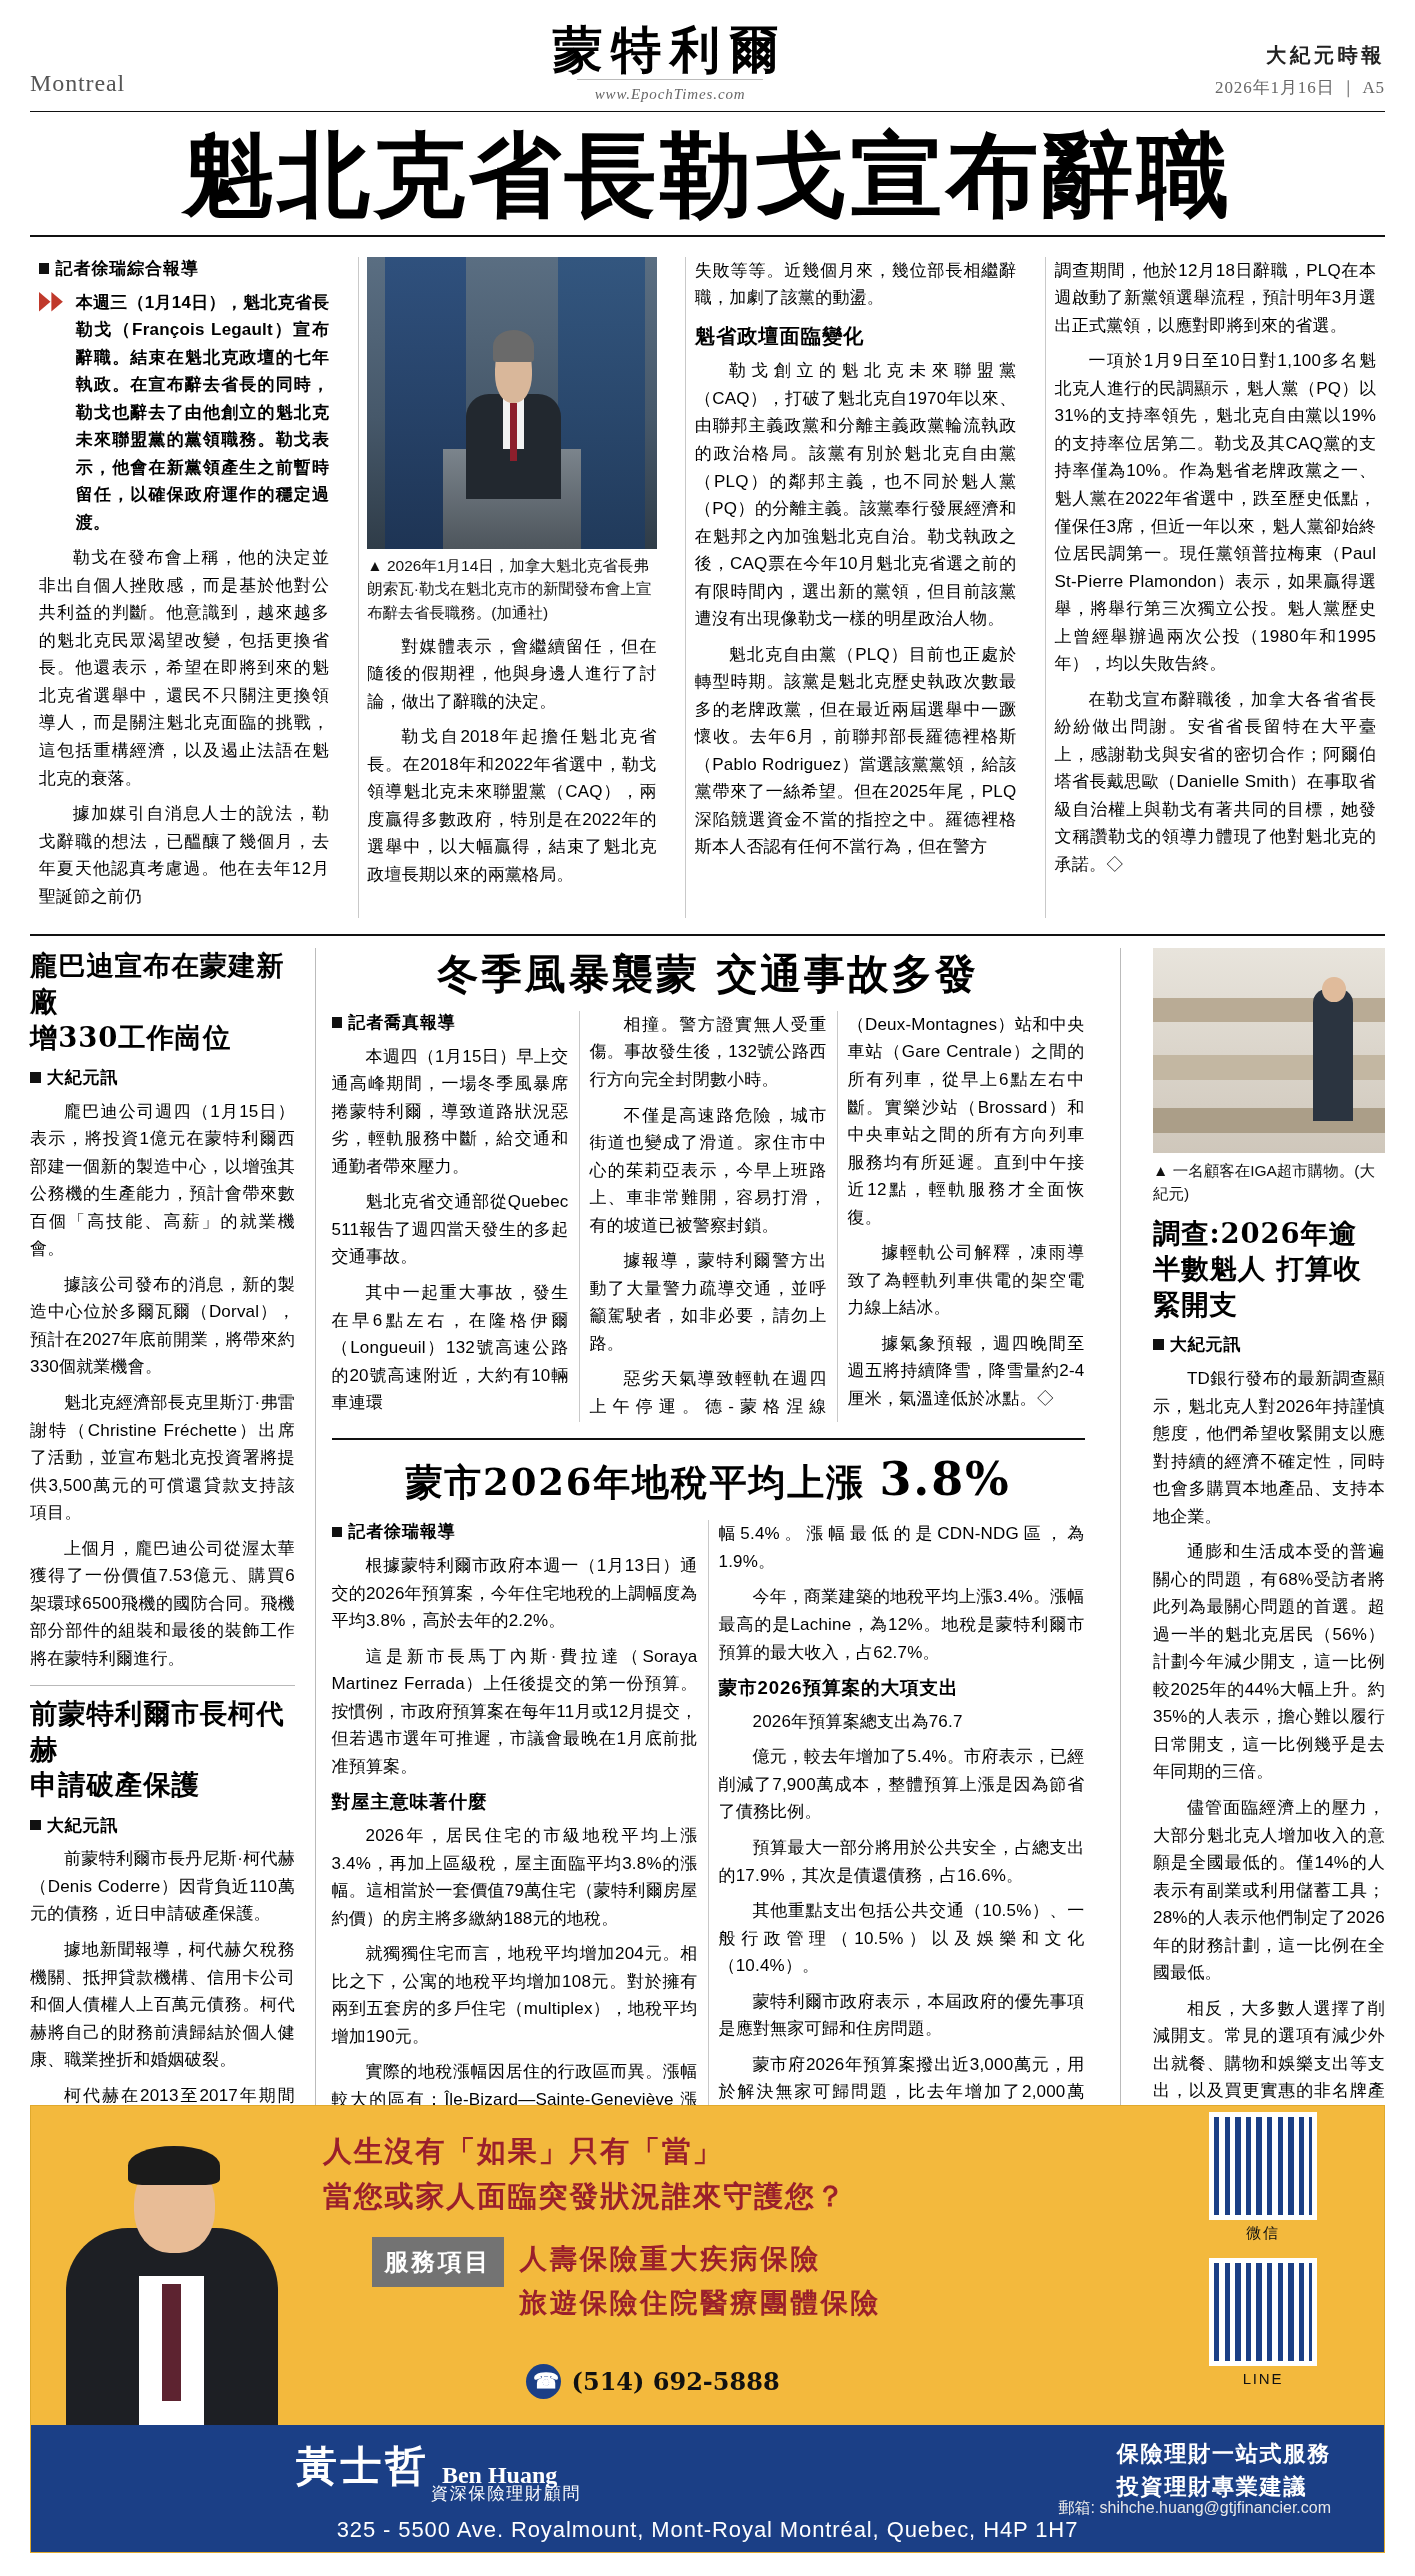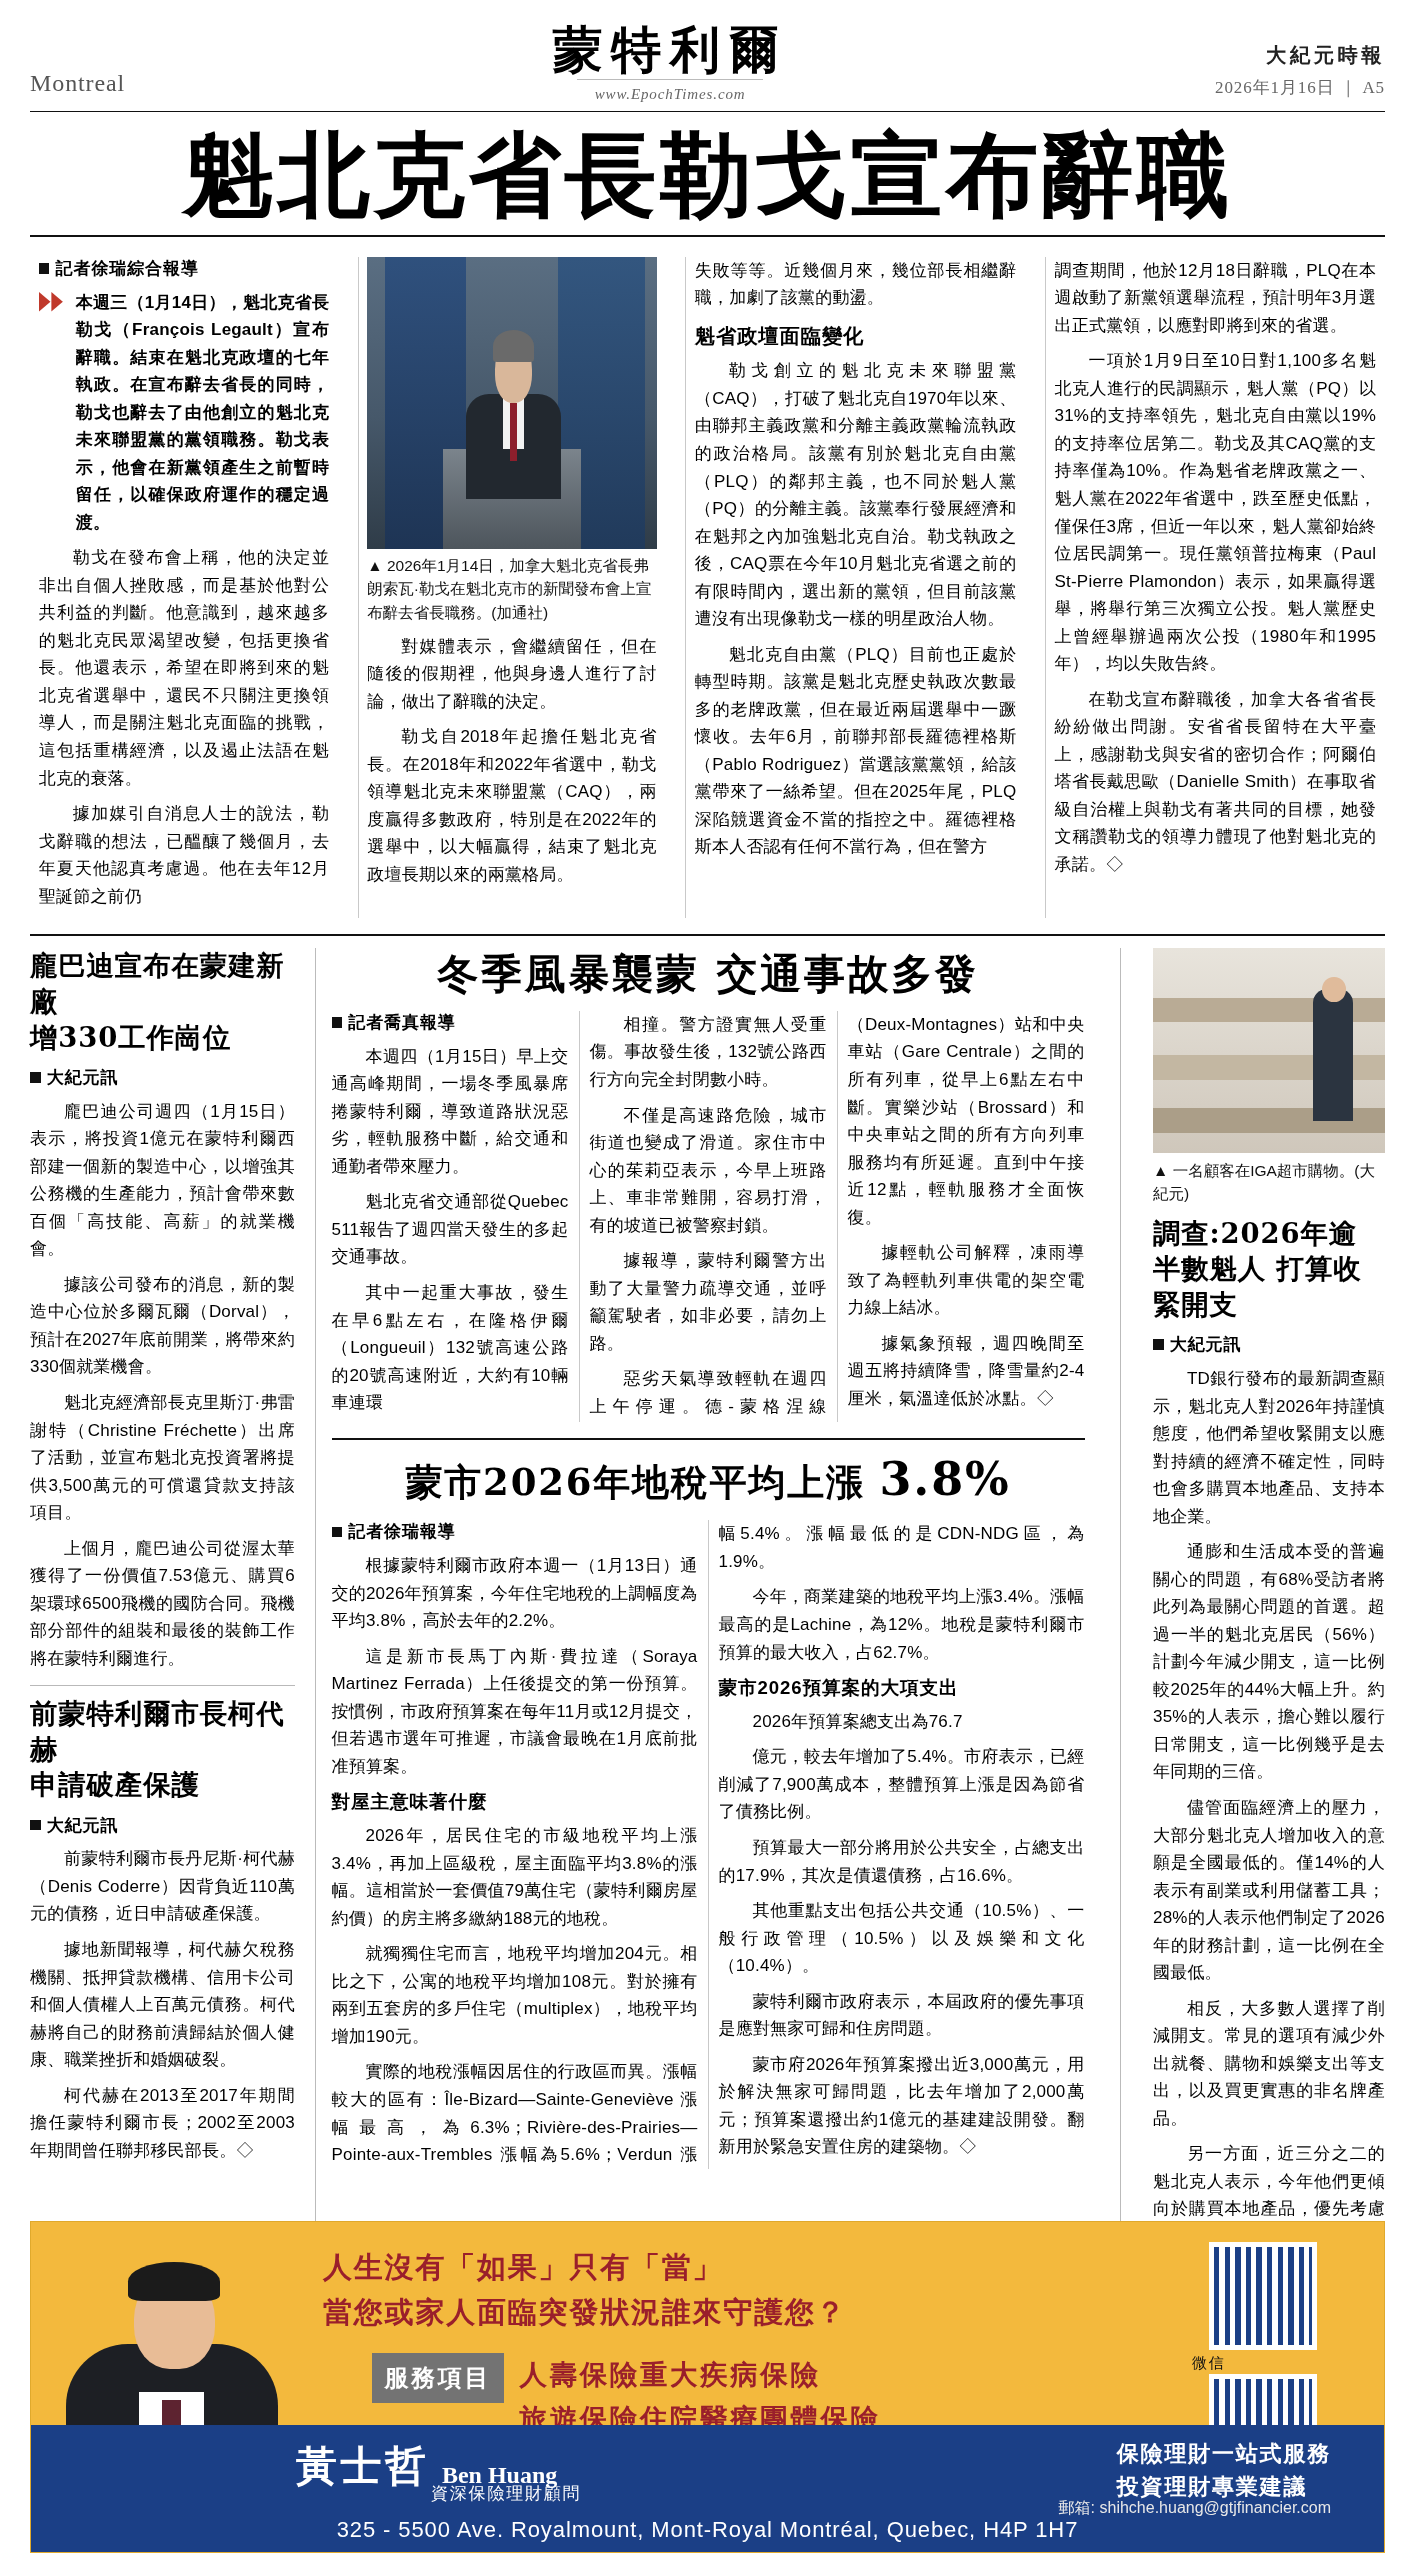--- a/index.html
+++ b/index.html
@@ -77,39 +77,39 @@
   .bigtitle { font-family:"DejaVu Serif", serif; font-weight:bold; font-size:41px; letter-spacing:2.7px; text-align:center; line-height:1.18; margin:1.8px 0 12.4px; }
   .secttitle { font-family:"DejaVu Serif", serif; font-weight:bold; font-size:27.4px; line-height:1.3; letter-spacing:0.9px; margin:0 0 10.6px; }
   .two-col { column-count:2; column-gap:21px; column-rule:0.9px solid #c9c9c9; }
   .three-col { column-count:3; column-gap:21px; column-rule:0.9px solid #c9c9c9; }
 
   
   .taxtitle { font-family:"DejaVu Serif", serif; font-weight:bold; font-size:37px; letter-spacing:1.8px; text-align:center; margin:3.5px 0 12.4px; }
   .taxtitle .pct { font-size:46px; }
 
   
-  .ad { position:absolute; left:30px; right:30px; bottom:23px; height:332px; background:#f3b93d; border:1.8px solid #e0a92c; }
+  .ad { position:absolute; left:30px; right:30px; bottom:23px; height:448px; background:#f3b93d; border:1.8px solid #e0a92c; }
   .ad-inner { position:relative; width:100%; height:100%; }
   .ad-top { position:relative; height:320px; }
   .ad-person { position:absolute; left:8.8px; bottom:0; width:264px; height:311px; }
   .ap-bg { position:absolute; inset:0; background:#f3b93d; }
   .ap-body { position:absolute; left:26.5px; bottom:0; width:212px; height:198px; background:#1d1f24; border-radius:62px 62px 0 0; }
   .ap-shirt { position:absolute; left:99px; bottom:0; width:65px; height:150px; background:#fff; }
   .ap-tie { position:absolute; left:122px; bottom:25px; width:19.5px; height:117px; background:#5d2330; }
   .ap-head { position:absolute; left:94px; bottom:173px; width:81px; height:96px; background:#e8bc96; border-radius:48% 48% 44% 44%; }
   .ap-hair { position:absolute; left:88px; bottom:241px; width:92px; height:39px; background:#1b1b1b; border-radius:52% 52% 16% 16%; }
   .ad-headline { position:absolute; left:292px; top:23px; right:221px; color:#9a1f2b; font-family:"DejaVu Serif", serif; font-weight:bold; font-size:29px; line-height:1.55; letter-spacing:1.8px; }
   .ad-services { position:absolute; left:341px; top:131px; display:flex; gap:16px; align-items:flex-start; }
   .ad-svc-tag { background:#737373; color:#fff; font-family:"DejaVu Serif", serif; font-weight:bold; font-size:24px; padding:8.8px 12.4px; letter-spacing:2.7px; }
   .ad-svc-list { color:#9a1f2b; font-family:"DejaVu Serif", serif; font-weight:bold; font-size:27.4px; line-height:1.6; letter-spacing:2.7px; }
   .ad-svc-list .row { display:flex; }
   .ad-phone { position:absolute; left:495px; top:258px; display:flex; align-items:center; gap:10.6px; font-family:"DejaVu Serif", serif; font-weight:bold; font-size:24px; color:#111; }
   .ad-phone .circ { width:35px; height:35px; border-radius:50%; background:#1b3f86; position:relative; }
   .ad-phone .circ:after { content:"\260E"; color:#fff; font-size:21px; position:absolute; left:7px; top:4.4px; }
-  .ad-qr { position:absolute; right:50px; top:20px; width:142px; }
+  .ad-qr { position:absolute; right:50px; top:6px; width:142px; text-align:center; }
   .qr-box { width:108px; height:108px; margin:0 auto; background:
      repeating-linear-gradient(90deg,#1b3f86 0 5.3px,#fff 5.3px 10.6px),
      repeating-linear-gradient(0deg,#1b3f86 0 5.3px,transparent 5.3px 10.6px);
      border:5.3px solid #fff; }
   .qr-label { font-size:15px; color:#111; margin-top:3.5px; letter-spacing:1.8px; }
   .ad-qr2 { position:absolute; right:50px; top:152px; width:142px; text-align:center; }
 
   .ad-bottom { position:absolute; left:0; right:0; bottom:0; height:127px; background:#1b3f86; color:#fff; }
   .ad-name { position:absolute; left:265px; top:14px; display:flex; align-items:flex-end; gap:12.4px; }
   .ad-name .cn { font-family:"DejaVu Serif", serif; font-weight:bold; font-size:41px; letter-spacing:3.5px; }

